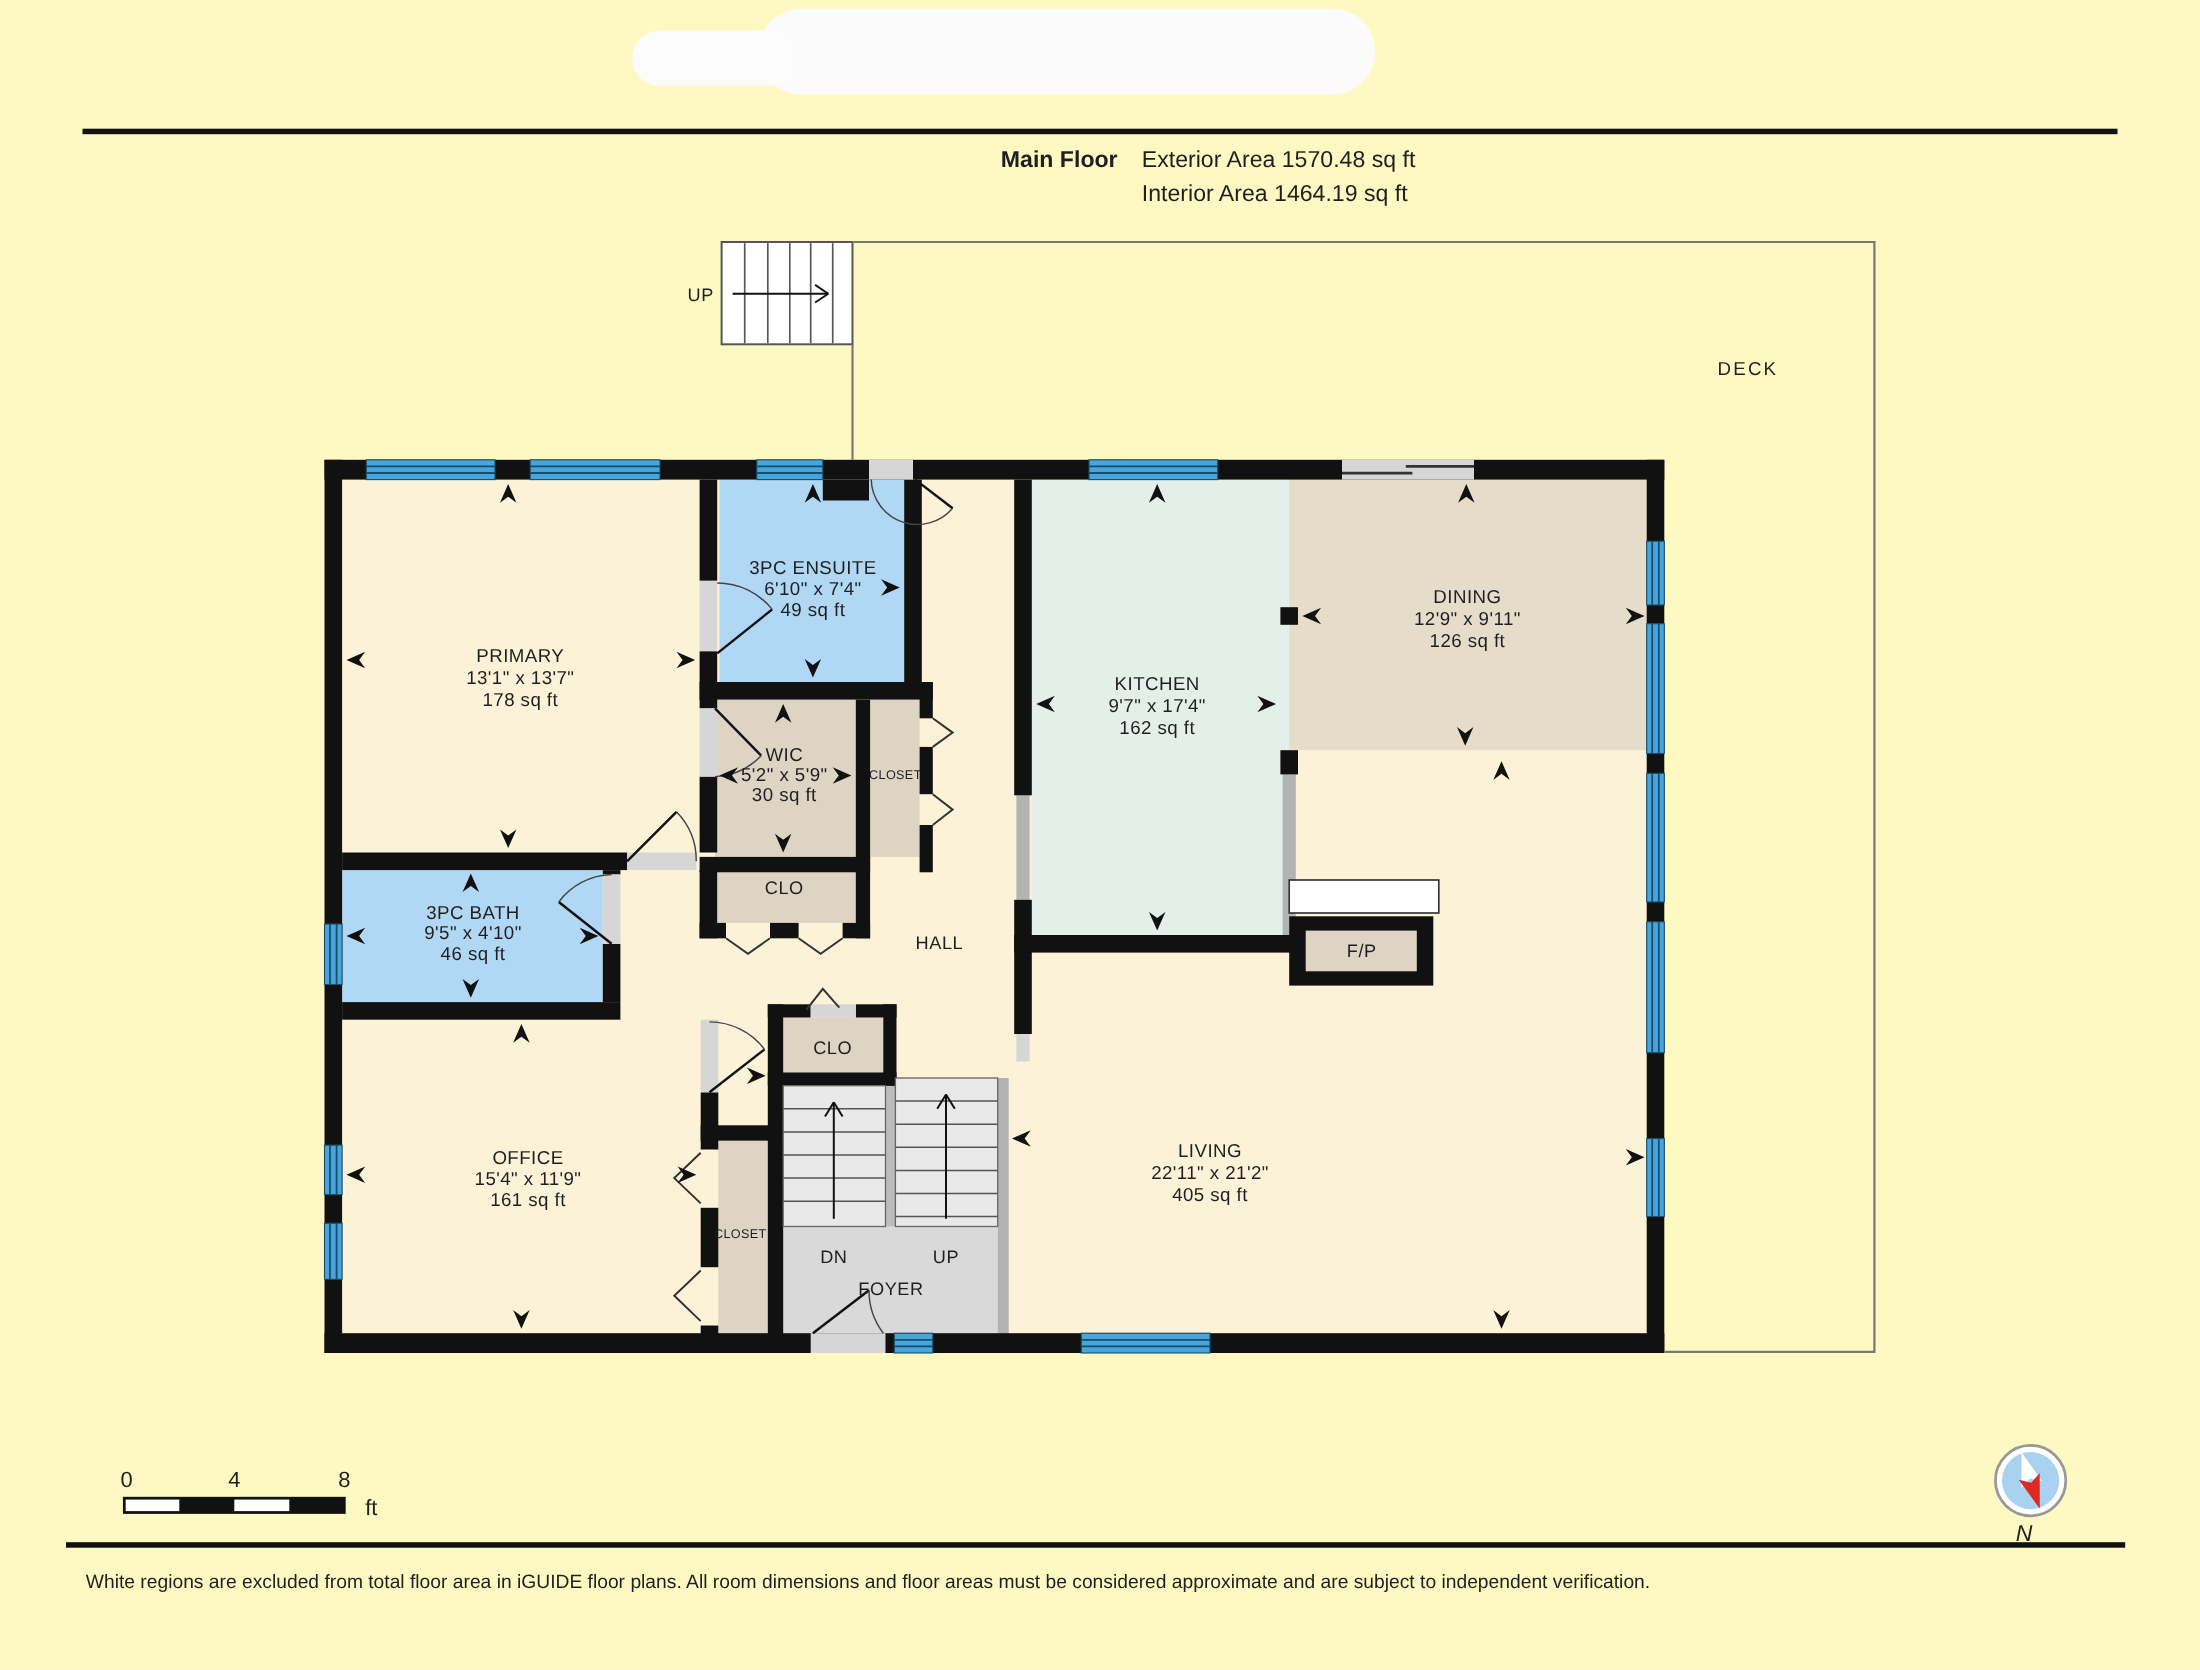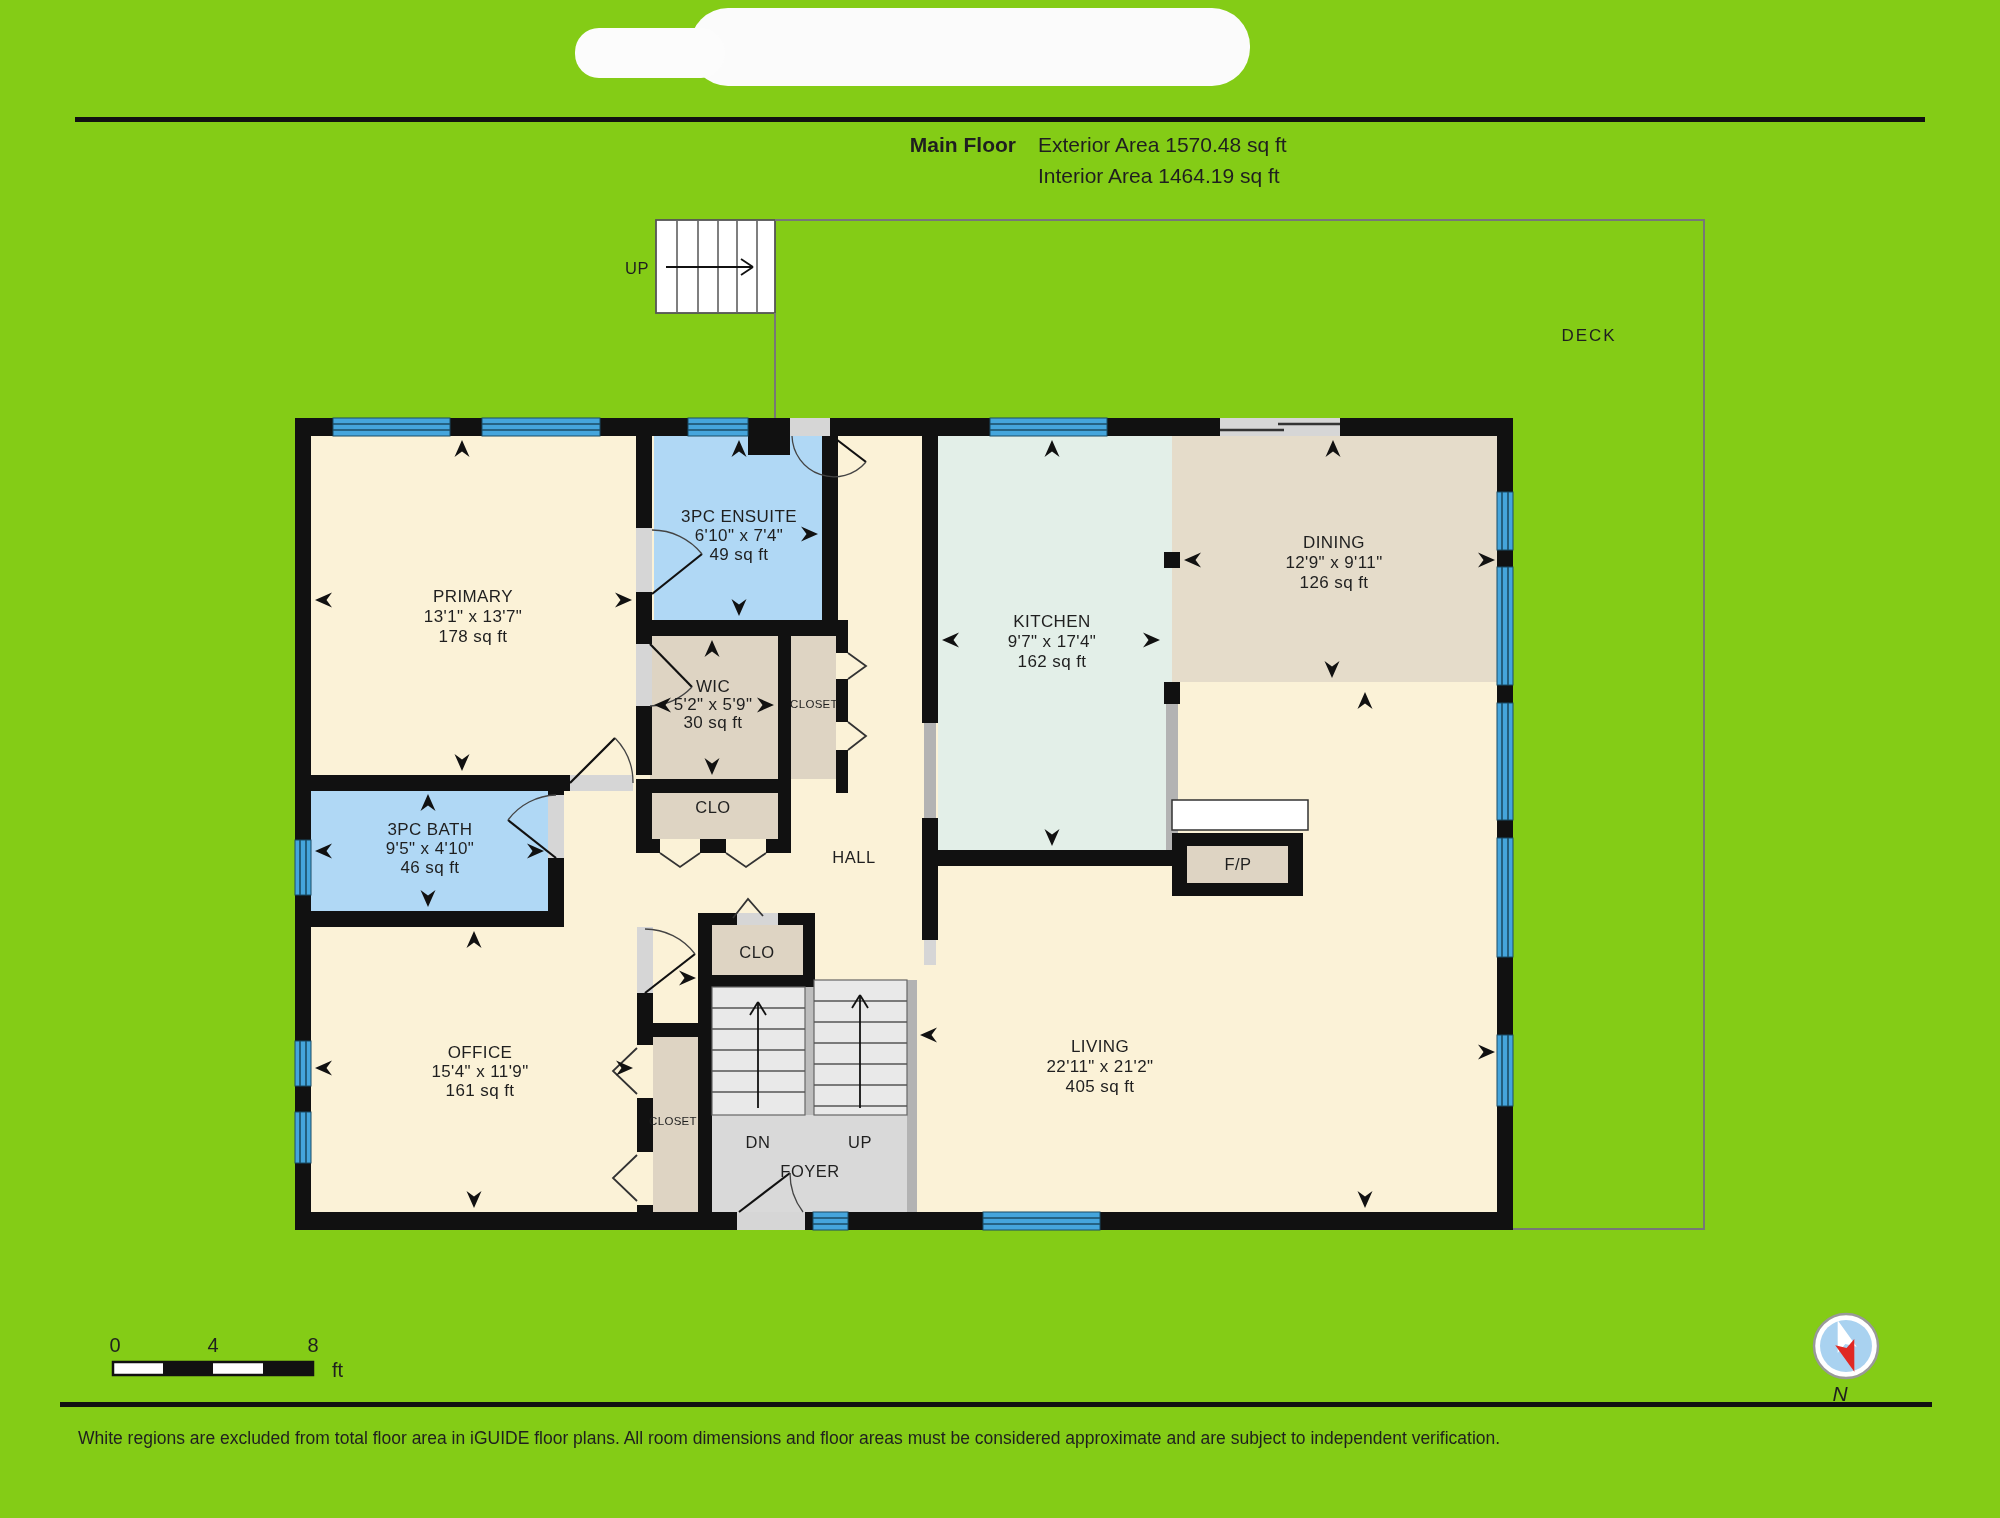--- a/index.html
+++ b/index.html
@@ -1,16 +1,16 @@
 <!DOCTYPE html>
 <html><head>
 <meta charset="utf-8">
 <style>
   html,body{margin:0;padding:0;background:#fff;}
-  #stage{position:relative;width:2000px;height:1518px;background:#84cc16;overflow:hidden;
+  #stage{position:relative;width:2000px;height:1518px;background:#fef9c3;overflow:hidden;
          font-family:"Liberation Sans", sans-serif;}
   svg{position:absolute;left:0;top:0;}
   text{fill:#1f1f1f;font-family:"Liberation Sans", sans-serif;}
   .room-name,.room-dims,.room-area{font-size:17px;letter-spacing:.4px;}
   .small-label{font-size:11.5px;letter-spacing:.3px;}
   .plain-label{font-size:16.5px;letter-spacing:.5px;}
   .hdr-title{font-size:21px;font-weight:bold;}
   .hdr-area{font-size:21px;}
   .deck-label{font-size:17px;letter-spacing:2px;}
   .scale-num{font-size:20px;}

